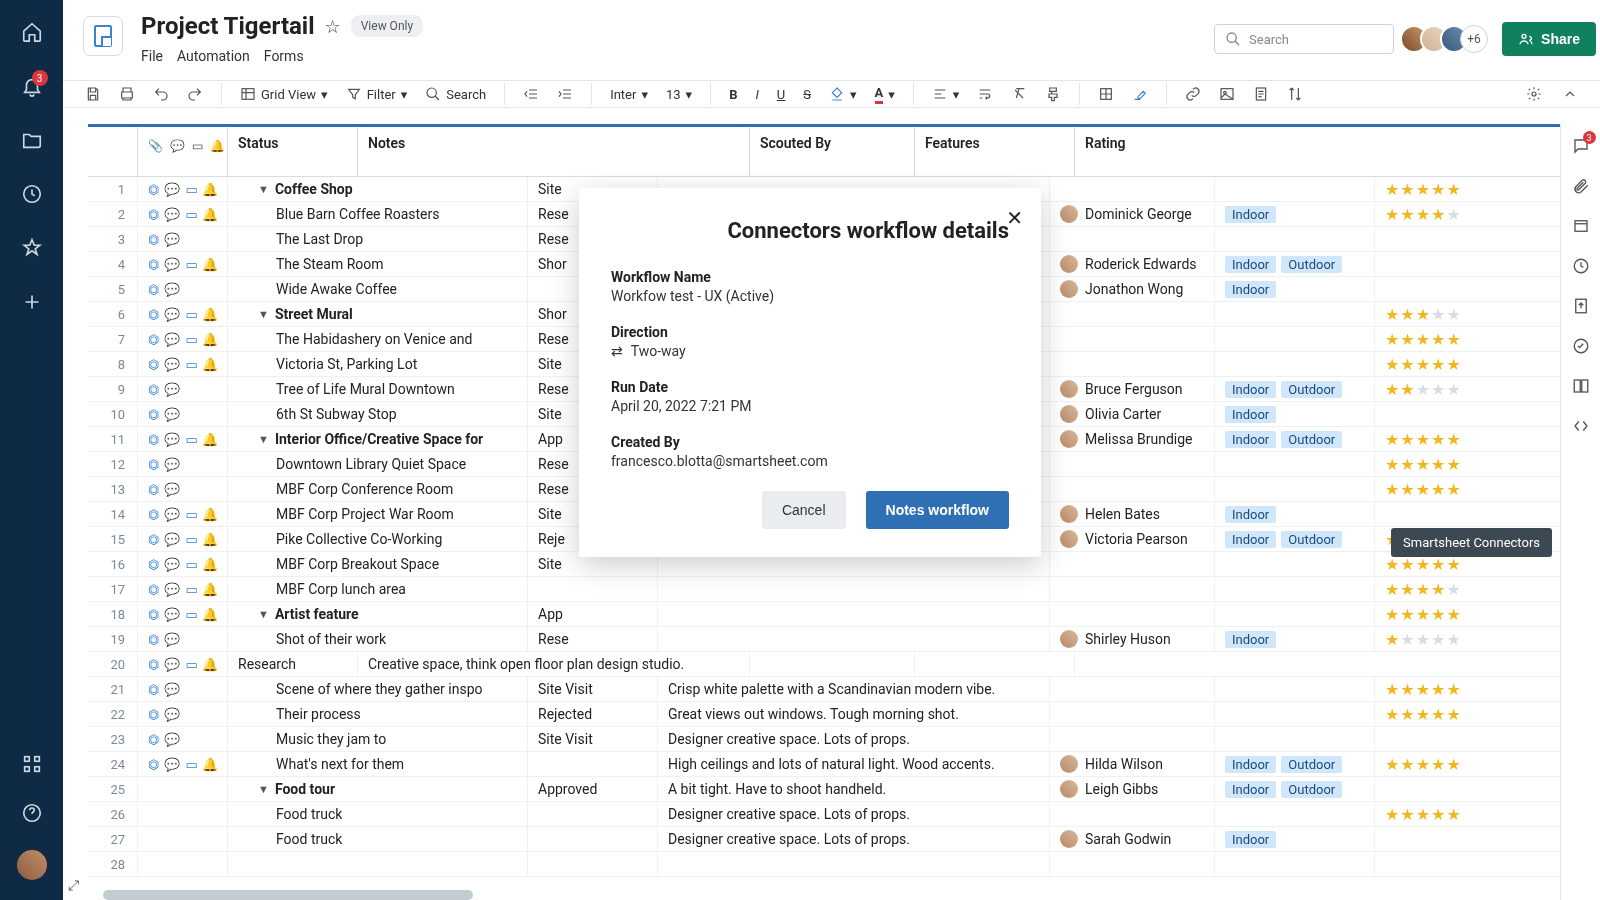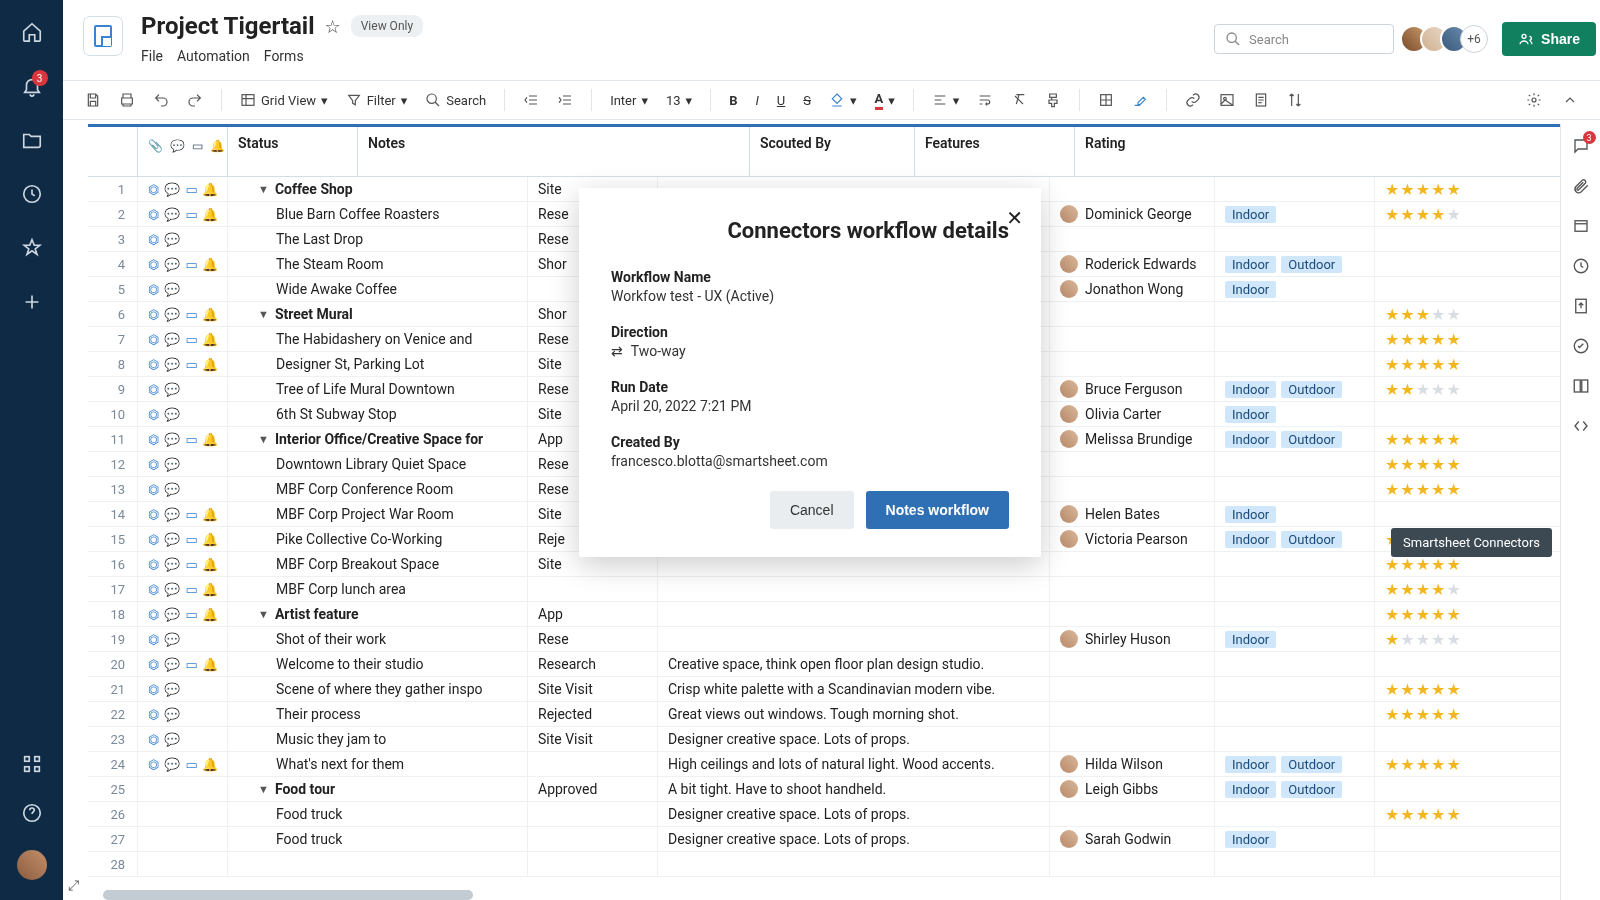--- a/index.html
+++ b/index.html
@@ -29,21 +29,21 @@
 .search-box svg{width:16px;height:16px;stroke:#888;fill:none;stroke-width:2;}
 .avatars-stack { display:flex; }
 .avatars-stack .av{width:28px;height:28px;border-radius:50%;border:2px solid #fff;margin-left:-8px;}
 .av1{background:linear-gradient(45deg,#7a4a2a,#c79969);}
 .av2{background:linear-gradient(45deg,#d0b090,#e8d8c8);}
 .av3{background:linear-gradient(45deg,#3a5a7a,#6a8aaf);}
 .plus-count{font-size:12px;color:#555;border:1px solid #ccd3d9;border-radius:50%;width:28px;height:28px;display:flex;align-items:center;justify-content:center;margin-left:-8px;background:#fff;}
 .share-btn { background:#10805f; color:#fff; border:none; border-radius:4px; padding:9px 16px; font-size:14px; font-weight:600; display:flex; align-items:center; gap:7px; cursor:pointer;}
 
 
-.toolbar { position:absolute; left:63px; top:80px; right:0; height:40px; border-top:1px solid #e1e6ea; border-bottom:1px solid #e1e6ea; background:#fff; display:flex; align-items:center; padding:0 16px; gap:6px; font-size:13px; color:#333;}
+.toolbar { position:absolute; left:63px; top:80px; right:0; height:28px; border-top:1px solid #e1e6ea; border-bottom:1px solid #e1e6ea; background:#fff; display:flex; align-items:center; padding:0 16px; gap:6px; font-size:13px; color:#333;}
 .toolbar .tb-btn { display:flex; align-items:center; gap:5px; padding:4px 6px; border-radius:3px; cursor:pointer;}
 .toolbar .sep { width:1px; height:22px; background:#e1e6ea; margin:0 6px;}
 .toolbar svg{width:16px;height:16px;stroke:#555;fill:none;stroke-width:1.8;}
 .toolbar .bold{font-weight:700;}
 .toolbar .italic{font-style:italic;}
 .toolbar .underline{text-decoration:underline;}
 .toolbar .strike{text-decoration:line-through;}
 .tb-right{margin-left:auto;display:flex;gap:8px;align-items:center;}
 
 
@@ -89,21 +89,21 @@
 .badge-sm{position:absolute;top:-5px;right:-5px;background:#d9363e;color:#fff;font-size:9px;width:13px;height:13px;border-radius:7px;display:flex;align-items:center;justify-content:center;}
 
 
 .modal { position:absolute; left:579px; top:188px; width:462px; background:#fff; box-shadow:0 8px 30px rgba(0,0,0,0.2); border-radius:2px; padding:30px 32px 28px;}
 .modal-close{position:absolute;right:18px;top:18px;font-size:20px;cursor:pointer;color:#222;}
 .modal h2{font-size:22px;font-weight:700;margin-bottom:26px;text-align:right;}
 .modal .field{margin-bottom:20px;}
 .modal .field-label{font-weight:700;font-size:14px;margin-bottom:3px;}
 .modal .field-value{font-size:14px;color:#333;}
 .modal .dir-val{display:flex;align-items:center;gap:8px;}
-.modal-actions{display:flex;justify-content:flex-end;gap:12px;margin-top:22px;}
+.modal-actions{display:flex;justify-content:flex-end;gap:20px;margin-top:22px;}
 .btn-cancel{background:#e9edf0;border:none;padding:11px 20px;font-size:14px;border-radius:3px;cursor:pointer;color:#333;}
 .btn-primary{background:#2f6fb3;color:#fff;border:none;padding:11px 20px;font-size:14px;border-radius:3px;cursor:pointer;font-weight:600;}
 
 
 .tooltip{position:absolute;right:48px;top:528px;background:#3c4852;color:#fff;font-size:13px;padding:7px 12px;border-radius:3px;}
 
 
 .hscroll{position:absolute;left:103px;bottom:0;width:370px;height:10px;background:#c3ccd3;border-radius:5px;}
 
 .expand-icon{position:absolute;left:68px;bottom:6px;color:#555;font-size:14px;}
@@ -527,21 +527,21 @@
       </div>
       <div class="row">
         <div class="cell rownum">8</div>
         <div class="cell icons">
           <span class="mini-icon">⏣</span>
           <span class="mini-icon">💬</span>
           <span class="mini-icon">▭</span>
           <span class="mini-icon">🔔</span>
         </div>
         <div class="cell loc indent2">
-          <span>Designer St, Parking Lot</span>
+          <span>Victoria St, Parking Lot</span>
         </div>
         <div class="cell status">Site</div>
         <div class="cell notes"></div>
         <div class="cell scout"></div>
         <div class="cell feat"></div>
         <div class="cell rating">
           <span class="stars">★★★★★</span>
         </div>
       </div>
       <div class="row">
@@ -774,23 +774,20 @@
           <span class="stars">★<span class="empty">★</span><span class="empty">★</span><span class="empty">★</span><span class="empty">★</span></span>
         </div>
       </div>
       <div class="row">
         <div class="cell rownum">20</div>
         <div class="cell icons">
           <span class="mini-icon">⏣</span>
           <span class="mini-icon">💬</span>
           <span class="mini-icon">▭</span>
           <span class="mini-icon">🔔</span>
-        </div>
-        <div class="cell loc indent2">
-          <span>Welcome to their studio</span>
         </div>
         <div class="cell status">Research</div>
         <div class="cell notes">Creative space, think open floor plan design studio.</div>
         <div class="cell scout"></div>
         <div class="cell feat"></div>
         <div class="cell rating"></div>
       </div>
       <div class="row">
         <div class="cell rownum">21</div>
         <div class="cell icons">

